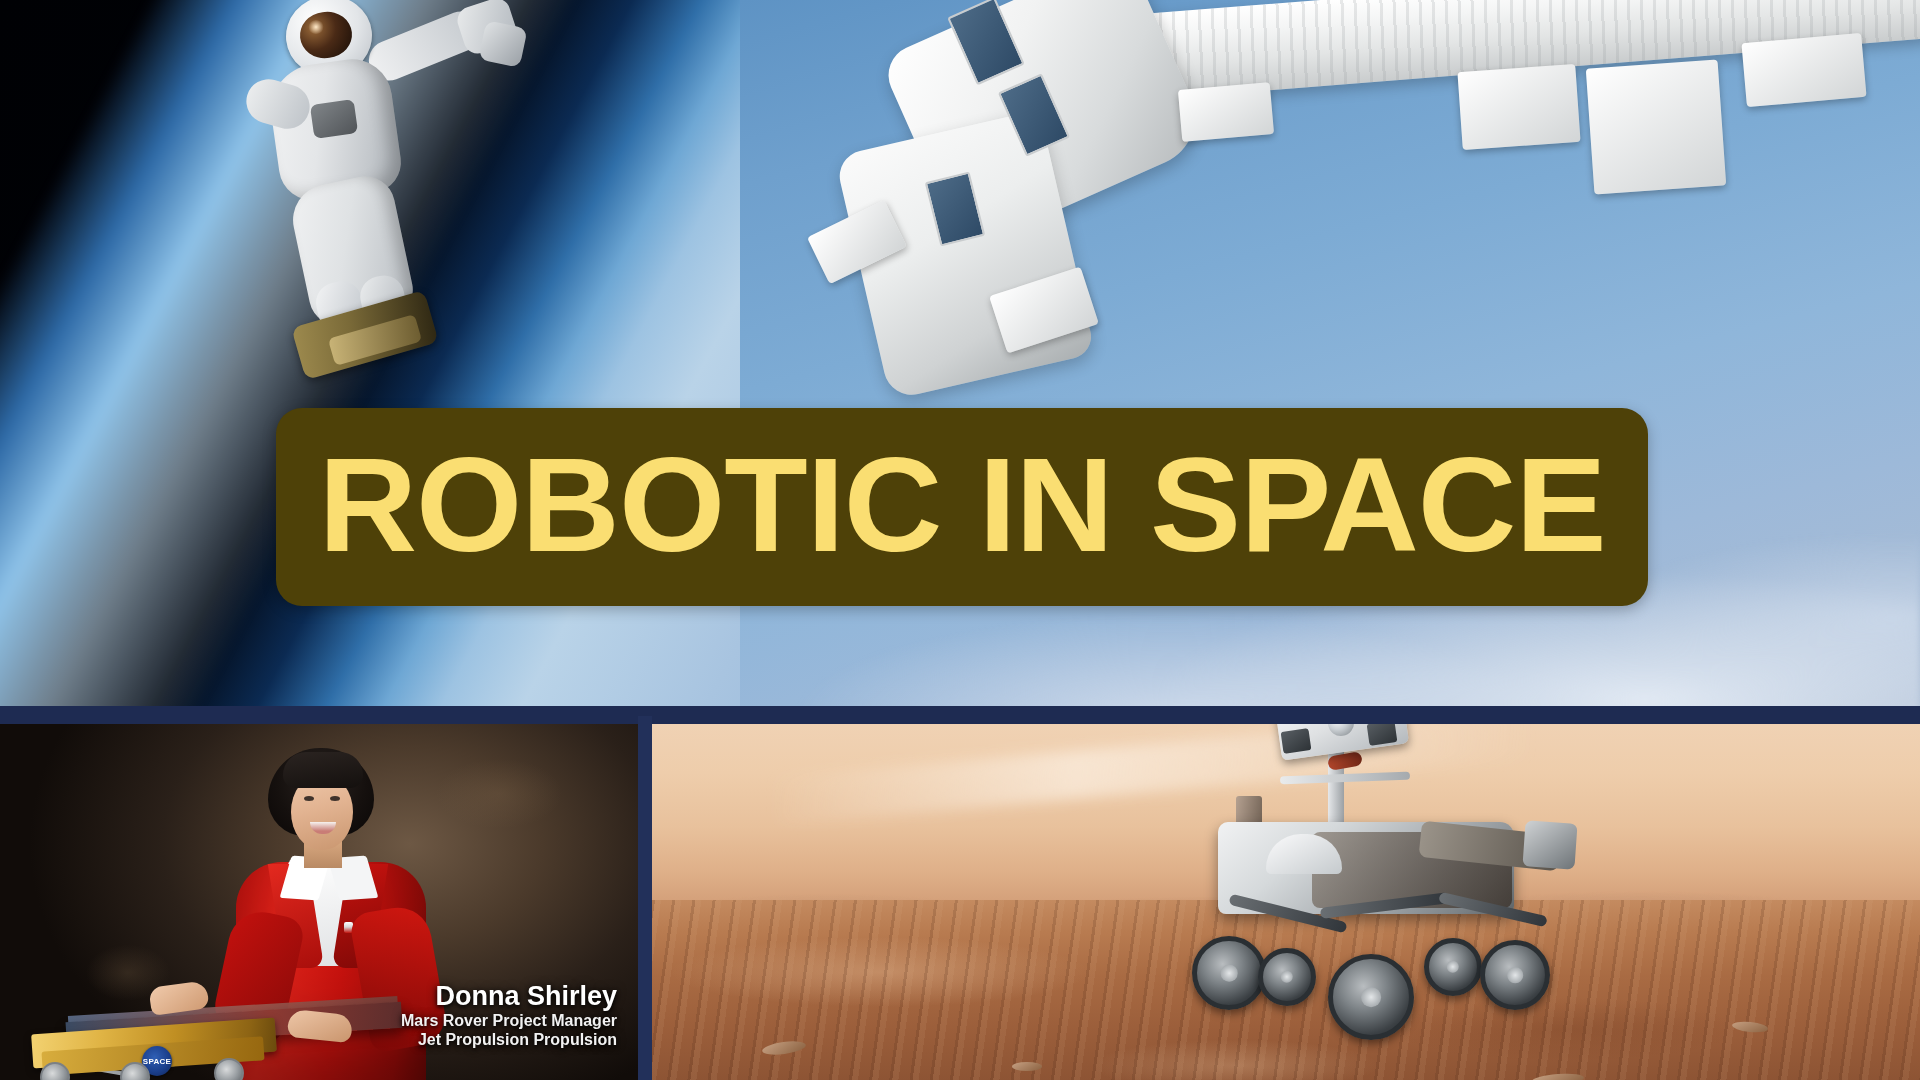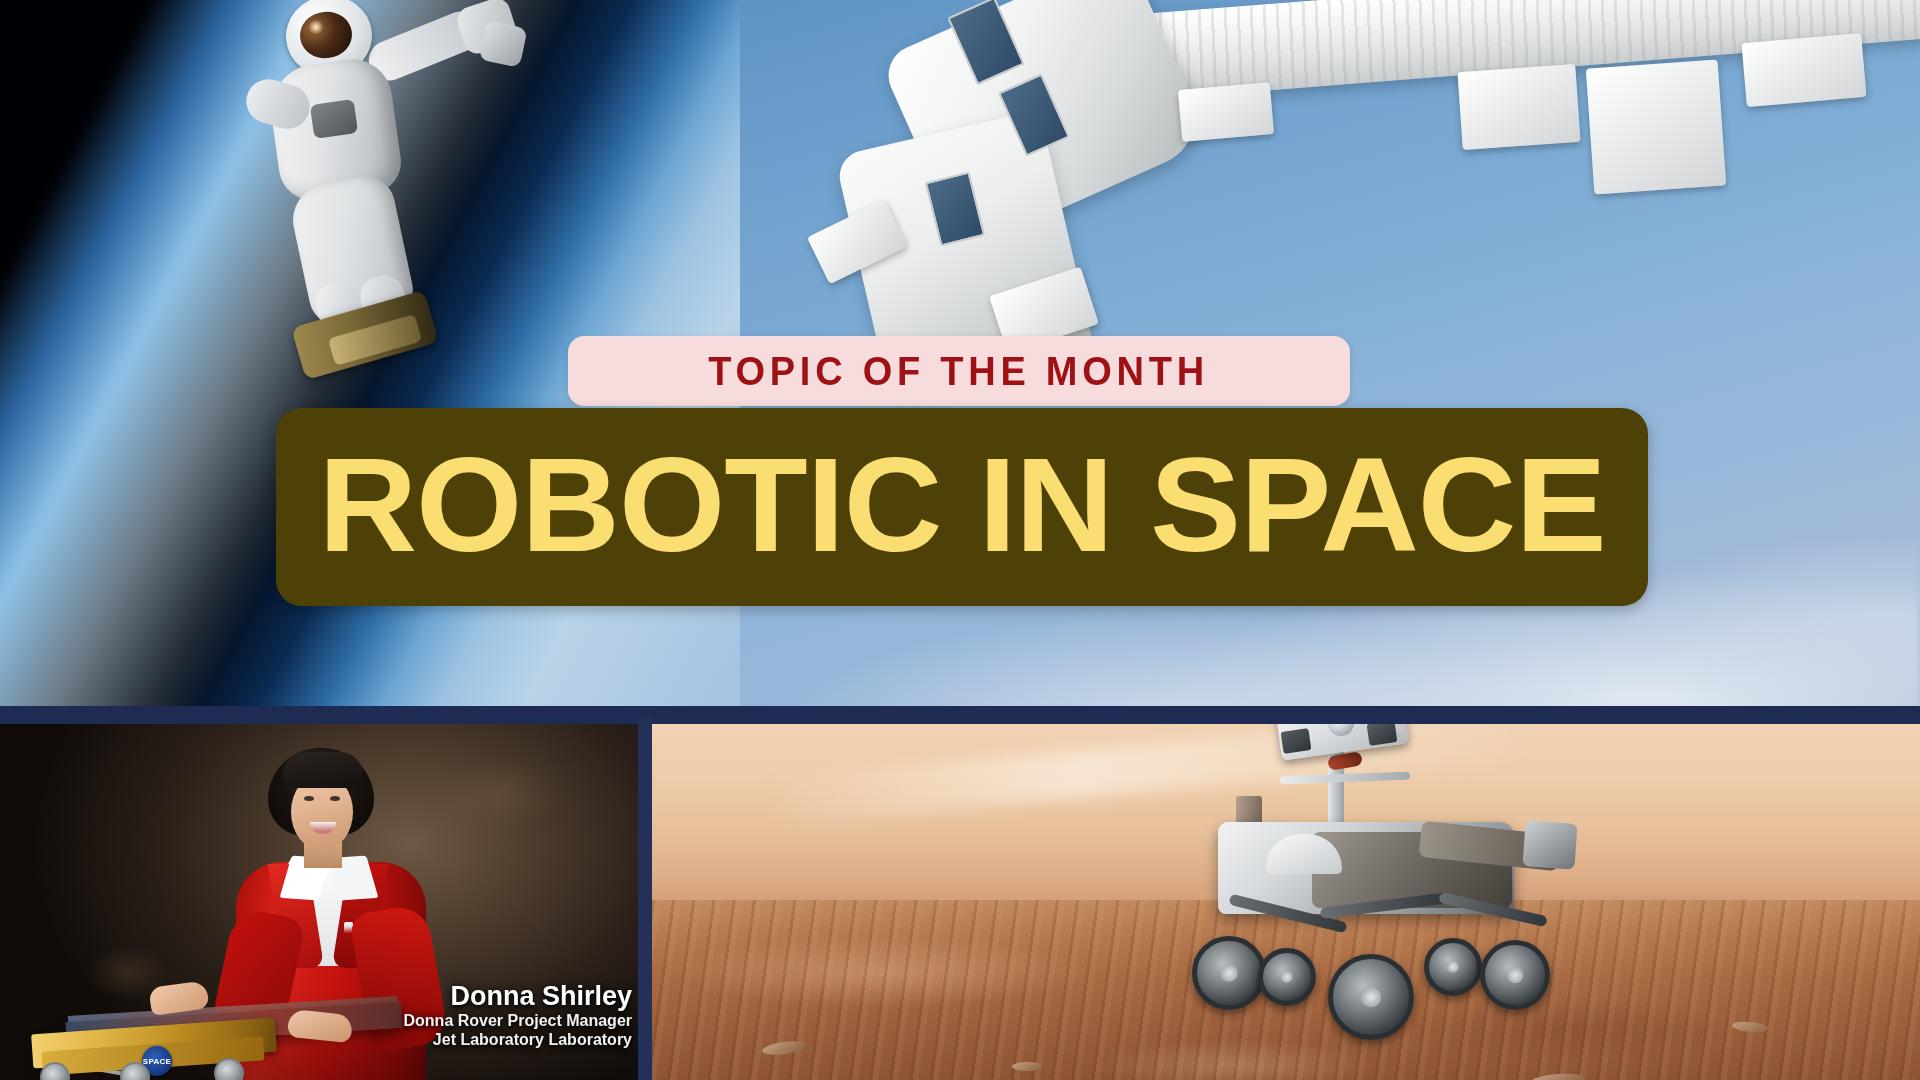--- a/index.html
+++ b/index.html
@@ -392,21 +392,21 @@
   }
   .rm-w1{ left:16px; } .rm-w2{ left:96px; } .rm-w3{ left:190px; top:36px; }
   .rm-strut {
     position:absolute; background:linear-gradient(90deg,#d8dbdd,#90959a);
     height:4px; border-radius:2px;
   }
   .rm-s1{ left:26px; top:44px; width:82px; transform:rotate(10deg); }
   .rm-s2{ left:106px; top:40px; width:92px; transform:rotate(-7deg); }
 
   .ds-caption {
-    position:absolute; right:8px; bottom:30px;
+    position:absolute; right:23px; bottom:30px;
     text-align:right; z-index:6;
     text-shadow:0 2px 4px rgba(0,0,0,.9), 0 0 10px rgba(0,0,0,.75);
   }
   .ds-caption .nm {
     color:#ffffff; font-size:27px; font-weight:700; line-height:1.08;
     font-family:"Liberation Sans", sans-serif;
   }
   .ds-caption .ttl {
     color:#f2f2f2; font-size:16px; font-weight:700; line-height:1.22;
     font-family:"Liberation Sans", sans-serif;
@@ -584,23 +584,20 @@
       <div class="panel p2"></div>
       <div class="panel p3"></div>
       <div class="fitting f1"></div>
       <div class="fitting f2"></div>
       <div class="fitting f3"></div>
       <div class="fitting f4"></div>
       <div class="fitting f5"></div>
       <div class="fitting f6"></div>
     </div>
 
-    <div class="banner-pink">
-      <span class="txt">TOPIC OF THE MONTH</span>
-    </div>
 
     <div class="banner-olive">
       <span class="txt">ROBOTIC IN SPACE</span>
     </div>
 
   </div>
 
   <div class="hrule"></div>
   <div class="vrule"></div>
 
@@ -636,22 +633,22 @@
       <div class="rm-nasa">
         <span>SPACE</span>
       </div>
       <div class="rm-wheel rm-w1"></div>
       <div class="rm-wheel rm-w2"></div>
       <div class="rm-wheel rm-w3"></div>
     </div>
 
     <div class="ds-caption">
       <div class="nm">Donna Shirley</div>
-      <div class="ttl">Donna Rover Project Manager</div>
-      <div class="ttl">Jet Laboratory Laboratory</div>
+      <div class="ttl">Mars Rover Project Manager</div>
+      <div class="ttl">Jet Propulsion Propulsion</div>
     </div>
   </div>
 
   <div class="cell-right">
     <div class="mars-sky"></div>
     <div class="mars-haze"></div>
     <div class="mars-hills"></div>
     <div class="mars-ground"></div>
     <div class="mr-rock mr-r1"></div>
     <div class="mr-rock mr-r2"></div>

